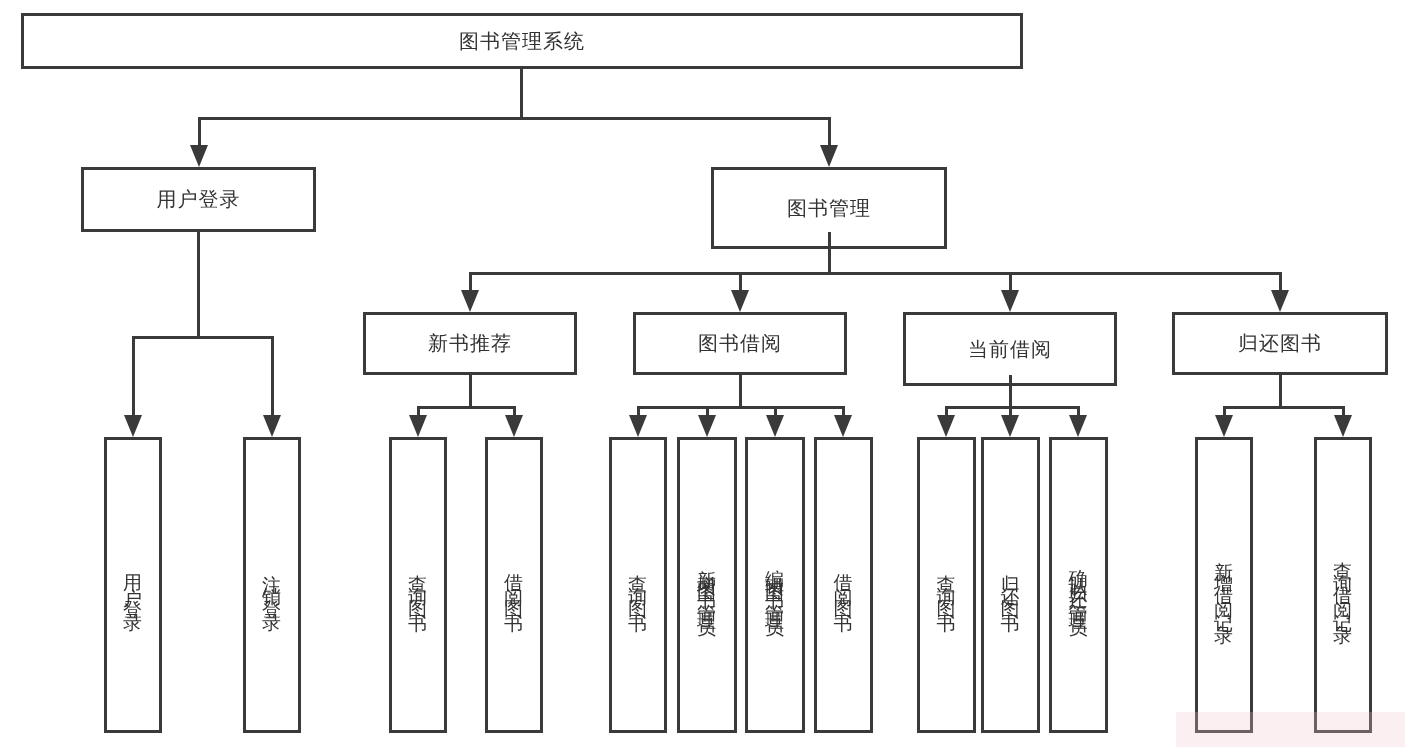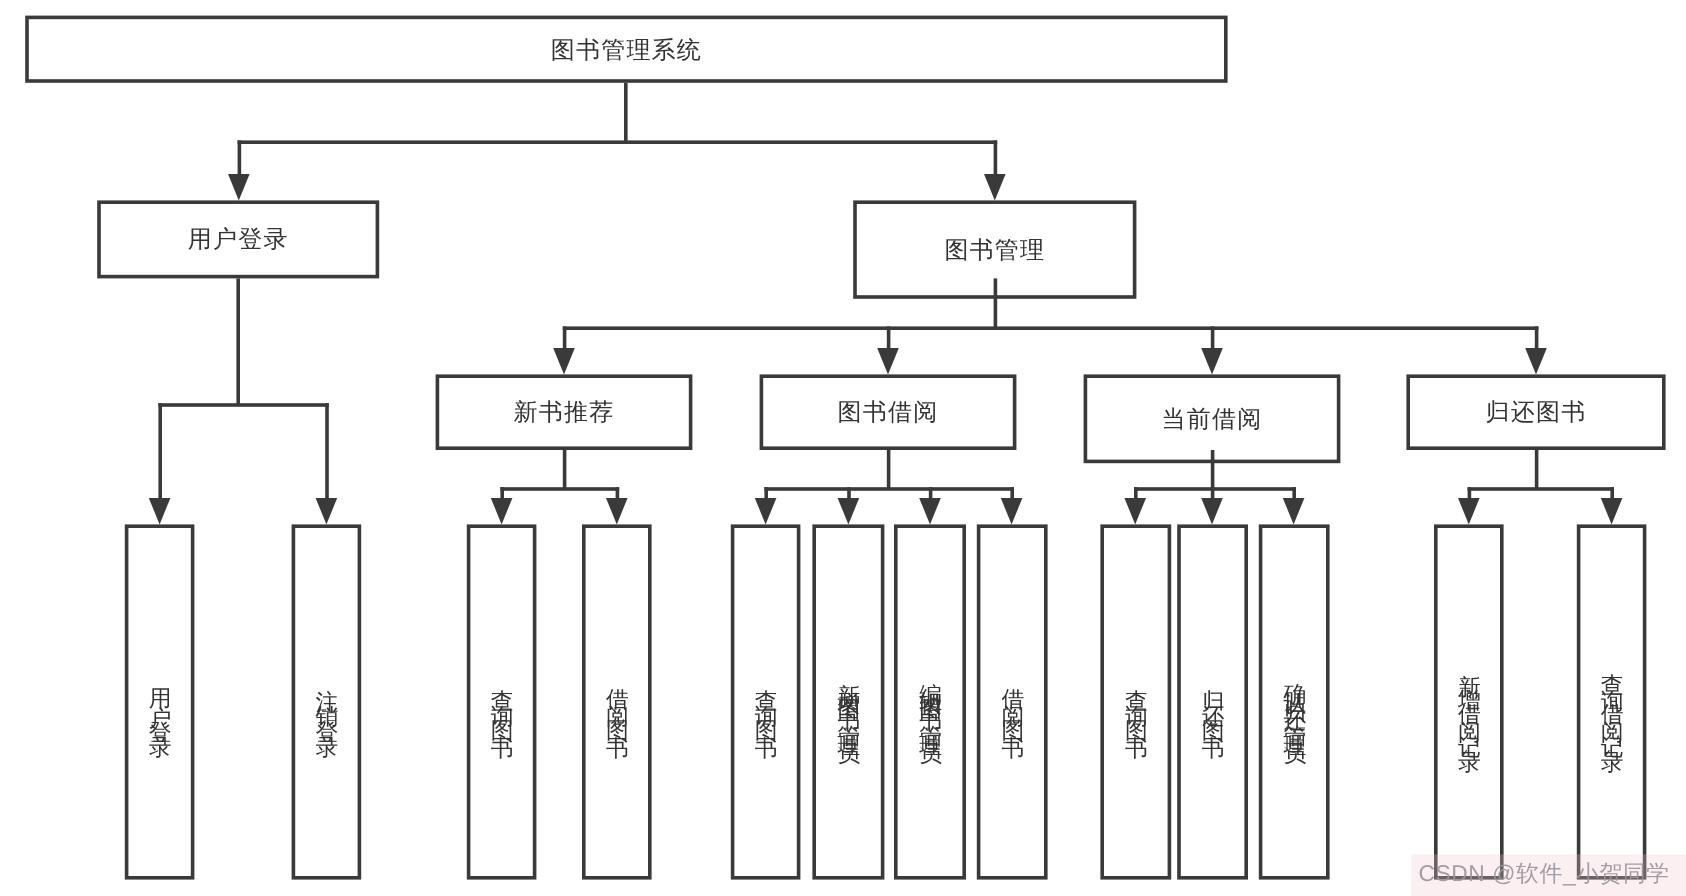--- a/index.html
+++ b/index.html
@@ -62,21 +62,20 @@
     letter-spacing: 0.5px;
     z-index: 5;
     white-space: nowrap;
   }
 </style>
 </head>
 <body>
 
 <div class="stage" style="background: rgb(255, 255, 255);">
   <div class="wm-tint"></div>
-  <div class="watermark" style="color: rgb(151, 151, 156);">CSDN @软件_小贺同学</div>
 <div class="node" style="left: 21px; top: 13px; width: 1002px; height: 56px; border-color: rgb(58, 58, 58); color: rgb(51, 51, 51);">图书管理系统</div>
     <div class="node" style="left: 81px; top: 167px; width: 235px; height: 65px; border-color: rgb(58, 58, 58); color: rgb(51, 51, 51);">用户登录</div>
     <div class="node" style="left: 711px; top: 167px; width: 236px; height: 82px; border-color: rgb(58, 58, 58); color: rgb(51, 51, 51);">图书管理</div>
     <div class="node" style="left: 363px; top: 312px; width: 214px; height: 63px; border-color: rgb(58, 58, 58); color: rgb(51, 51, 51);">新书推荐</div>
     <div class="node" style="left: 633px; top: 312px; width: 214px; height: 63px; border-color: rgb(58, 58, 58); color: rgb(51, 51, 51);">图书借阅</div>
     <div class="node" style="left: 903px; top: 312px; width: 214px; height: 74px; border-color: rgb(58, 58, 58); color: rgb(51, 51, 51);">当前借阅</div>
     <div class="node" style="left: 1172px; top: 312px; width: 216px; height: 63px; border-color: rgb(58, 58, 58); color: rgb(51, 51, 51);">归还图书</div>
     <div class="node vert" style="left: 104px; top: 437px; width: 58px; height: 296px; border-color: rgb(58, 58, 58); color: rgb(51, 51, 51); letter-spacing: 13px;">用户登录</div>
     <div class="node vert" style="left: 243px; top: 437px; width: 58px; height: 296px; border-color: rgb(58, 58, 58); color: rgb(51, 51, 51); letter-spacing: 13px;">注销登录</div>
     <div class="node vert" style="left: 389px; top: 437px; width: 58px; height: 296px; border-color: rgb(58, 58, 58); color: rgb(51, 51, 51); letter-spacing: 13px;">查询图书</div>

